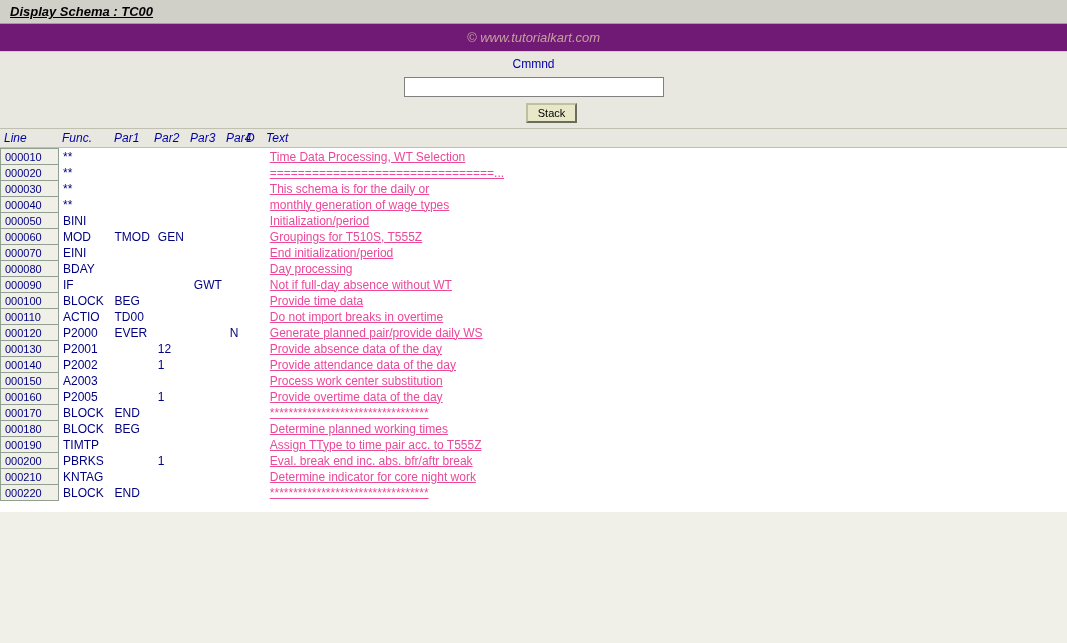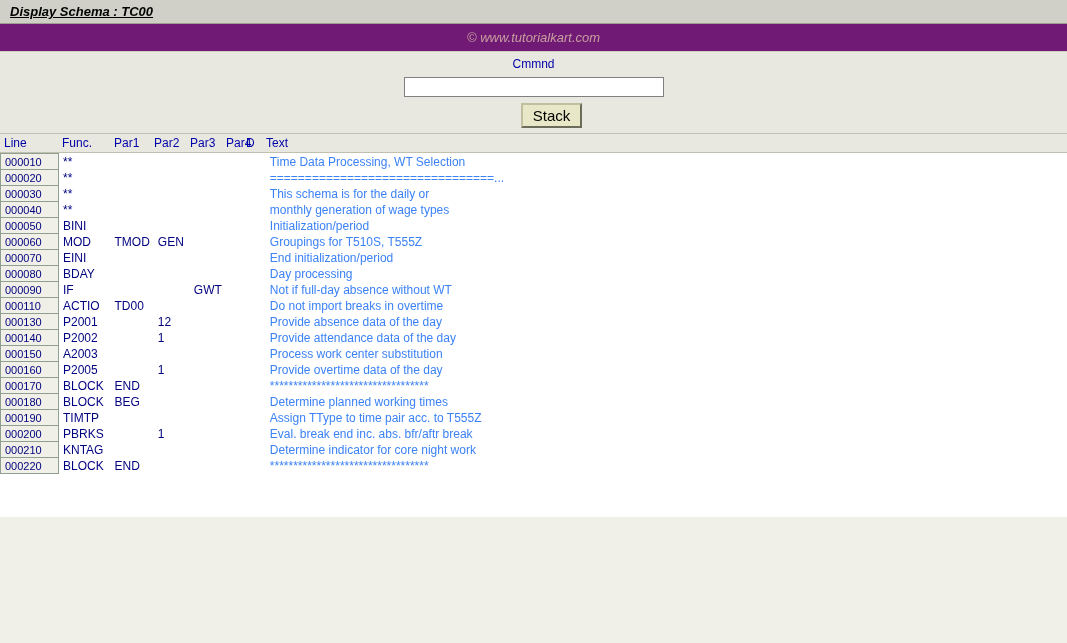--- a/index.html
+++ b/index.html
@@ -48,36 +48,37 @@
       background: white;
       height: 20px;
       width: 260px;
       font-size: 12px;
       padding: 1px 3px;
     }
     .stack-btn {
       background: #e8e8c8;
       border: 2px outset #c0c0a0;
       padding: 2px 10px;
-      font-size: 15px;
+      font-size: 11px;
       cursor: pointer;
       color: #000;
       margin-left: 36px;
     }
     .col-headers {
       background: #e8e8e0;
       border-bottom: 1px solid #c0c0b0;
       padding: 2px 4px;
       display: flex;
       gap: 0;
       color: #0000aa;
       font-size: 12px;
     }
     .col-headers span {
       display: inline-block;
+      font-style: italic;
     }
     .table-area {
       background: white;
       overflow-y: auto;
       height: 364px;
     }
     table {
       width: 100%;
       border-collapse: collapse;
     }
@@ -96,21 +97,21 @@
       background: #f0f0e8;
       color: #000080;
       font-size: 11px;
     }
     td.func-col { width: 52px; }
     td.par1-col { width: 40px; }
     td.par2-col { width: 36px; }
     td.par3-col { width: 36px; }
     td.par4-col { width: 20px; }
     td.d-col { width: 20px; }
-    td.text-col { color: #3b82f6; }
+    td.text-col { color: #ec4899; text-decoration: underline; }
   </style>
 </head>
 <body>
 
 <div class="title-bar">
   <span>Display Schema : TC00</span>
 </div>
 
 <div class="watermark-bar">
   <span>© www.tutorialkart.com</span>
@@ -220,30 +221,50 @@
           <td class="line-col">000090</td>
           <td class="func-col">IF</td>
           <td class="par1-col"></td>
           <td class="par2-col"></td>
           <td class="par3-col">GWT</td>
           <td class="par4-col"></td>
           <td class="d-col"></td>
           <td class="text-col">Not if full-day absence without WT</td>
         </tr>
         <tr>
+          <td class="line-col">000100</td>
+          <td class="func-col">BLOCK</td>
+          <td class="par1-col">BEG</td>
+          <td class="par2-col"></td>
+          <td class="par3-col"></td>
+          <td class="par4-col"></td>
+          <td class="d-col"></td>
+          <td class="text-col">Provide time data</td>
+        </tr>
+        <tr>
           <td class="line-col">000110</td>
           <td class="func-col">ACTIO</td>
           <td class="par1-col">TD00</td>
           <td class="par2-col"></td>
           <td class="par3-col"></td>
           <td class="par4-col"></td>
           <td class="d-col"></td>
           <td class="text-col">Do not import breaks in overtime</td>
         </tr>
         <tr>
+          <td class="line-col">000120</td>
+          <td class="func-col">P2000</td>
+          <td class="par1-col">EVER</td>
+          <td class="par2-col"></td>
+          <td class="par3-col"></td>
+          <td class="par4-col">N</td>
+          <td class="d-col"></td>
+          <td class="text-col">Generate planned pair/provide daily WS</td>
+        </tr>
+        <tr>
           <td class="line-col">000130</td>
           <td class="func-col">P2001</td>
           <td class="par1-col"></td>
           <td class="par2-col">12</td>
           <td class="par3-col"></td>
           <td class="par4-col"></td>
           <td class="d-col"></td>
           <td class="text-col">Provide absence data of the day</td>
         </tr>
         <tr>

